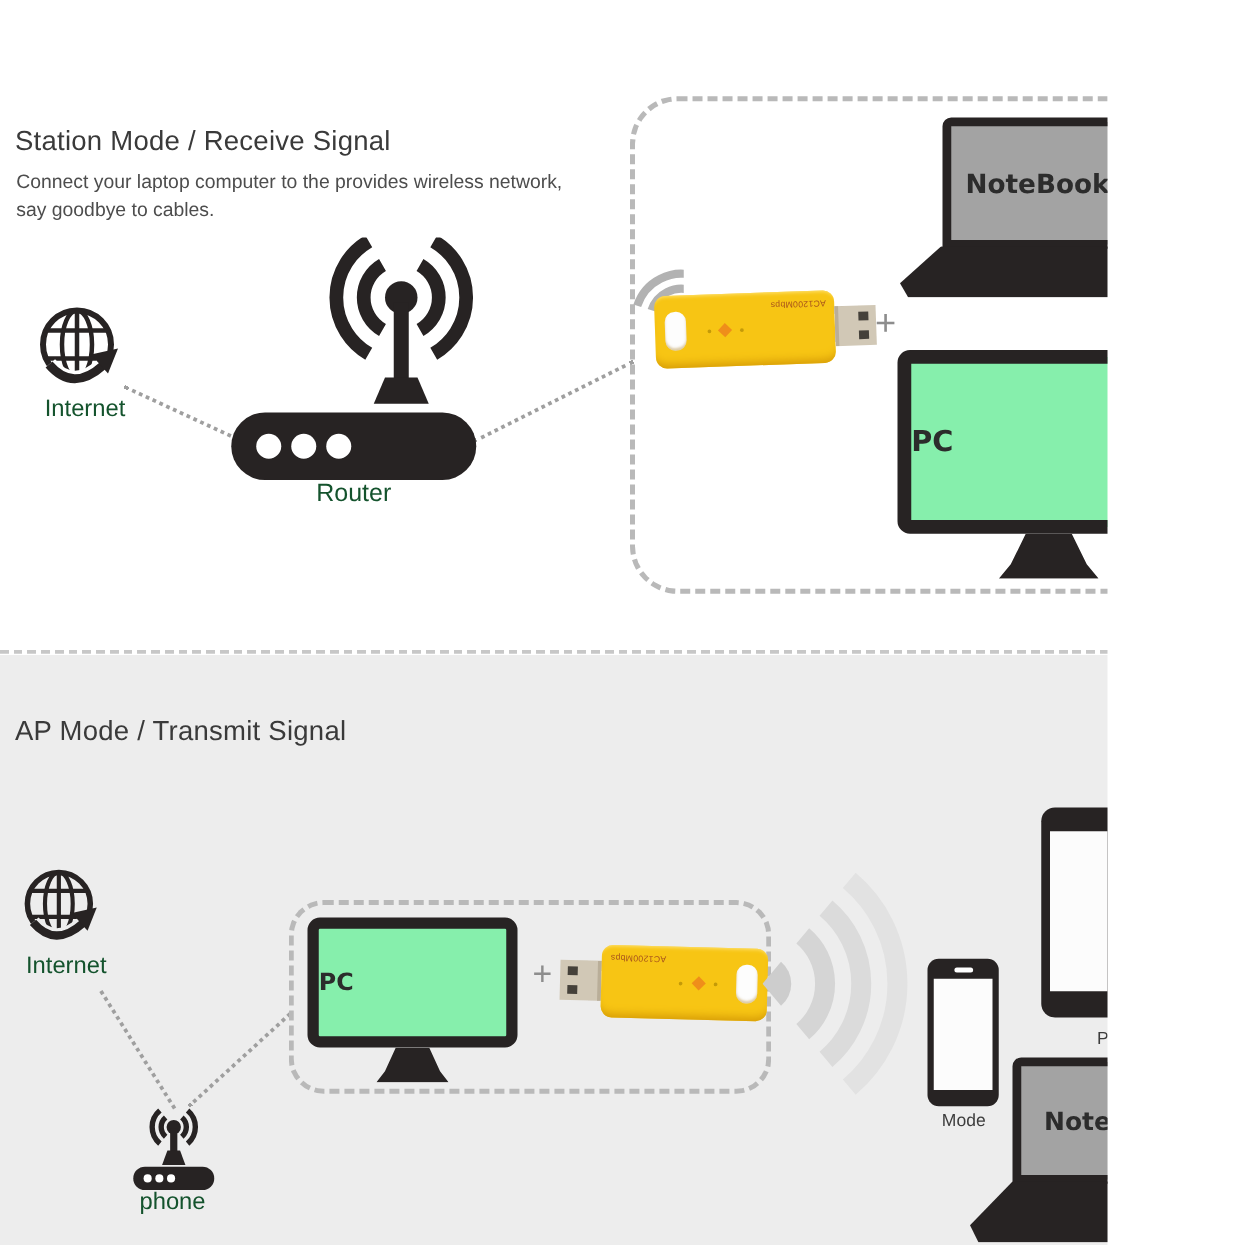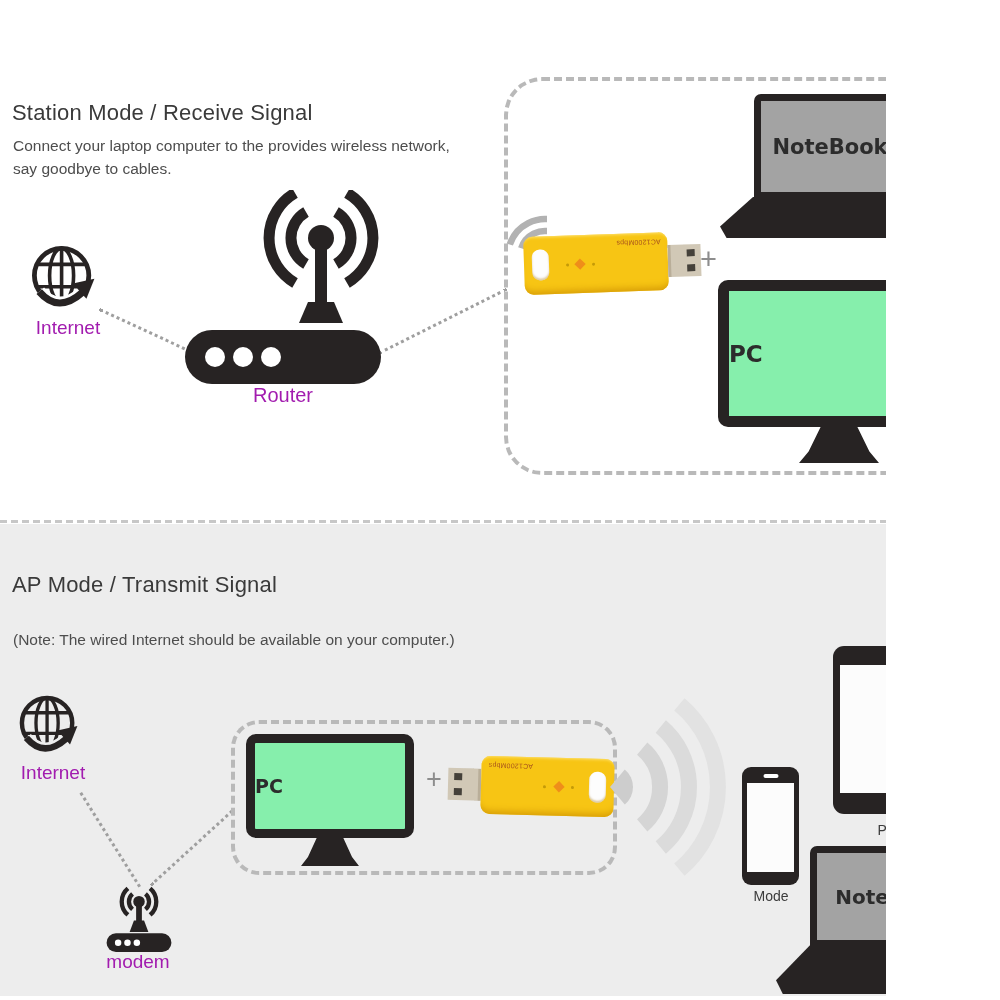--- a/index.html
+++ b/index.html
@@ -2,21 +2,21 @@
 <html><head>
 <meta charset="utf-8">
 <style>
   html,body{margin:0;padding:0;background:#fff;}
   .page{position:relative;width:886px;height:1000px;overflow:hidden;background:#ffffff;
         font-family:"Liberation Sans",sans-serif;}
   .abs{position:absolute;}
   
   .h-title{position:absolute;left:12px;font-size:22px;color:#3a3a3a;letter-spacing:.2px;}
   .h-desc{position:absolute;left:13px;font-size:15.5px;color:#4d4d4d;}
-  .icon-label{position:absolute;text-align:center;color:#a21caf;font-size:19px;}
+  .icon-label{position:absolute;text-align:center;color:#14532d;font-size:19px;}
   .small-label{font-size:14px;color:#3c3c3c;}
   
   .gray-bg{position:absolute;left:0;top:524px;width:1000px;height:472px;background:#ededed;}
   .separator{position:absolute;left:0;top:520px;width:1000px;height:3px;
              background:repeating-linear-gradient(90deg,#c7c7c7 0 7px,transparent 7px 11px);}
   
   .dashbox{position:absolute;border:4px dashed #b9b9b9;border-radius:38px;}
   
   .dotline{position:absolute;height:0;border-top:3px dotted #9f9f9f;transform-origin:0 0;}
   
@@ -131,21 +131,20 @@
   </div>
 
   <div class="abs" style="left:718px;top:280px;width:242px;">
     <div class="monitor" style="width:242px;height:147px;">
       <span style="font-size:23px;">PC</span>
     </div>
     <div class="m-stand" style="width:80px;height:36px;"></div>
   </div>
 
   <div class="h-title" style="top:572px;">AP Mode / Transmit Signal</div>
-  <div class="h-desc" style="top:631px;">(Note: The wired Internet should be available on your computer.)</div>
 
   <svg class="abs" style="left:16px;top:692px;" width="74" height="74" viewBox="0 0 100 100">
     <g stroke="#272323" fill="none">
       <circle cx="42" cy="42" r="34" stroke-width="6"></circle>
       <ellipse cx="42" cy="42" rx="15" ry="34" stroke-width="4.5"></ellipse>
       <line x1="42" y1="8" x2="42" y2="76" stroke-width="4.5"></line>
       <line x1="11" y1="28" x2="73" y2="28" stroke-width="4.5"></line>
       <line x1="11" y1="56" x2="73" y2="56" stroke-width="4.5"></line>
     </g>
     <path d="M 14 62 Q 38 90 68 63" stroke="#ededed" stroke-width="16" fill="none"></path>
@@ -165,21 +164,21 @@
       <path d="M 65.4 11.6 A 24 24 0 0 1 65.4 48.4"></path>
     </g>
     <circle cx="50" cy="30" r="8" fill="#272323"></circle>
     <rect x="46" y="32" width="8" height="28" fill="#272323"></rect>
     <polygon points="37,72 63,72 57,56 43,56" fill="#272323"></polygon>
     <rect x="5" y="74" width="90" height="26" rx="13" fill="#272323"></rect>
     <circle cx="21" cy="87" r="4.5" fill="#ffffff"></circle>
     <circle cx="34" cy="87" r="4.5" fill="#ffffff"></circle>
     <circle cx="47" cy="87" r="4.5" fill="#ffffff"></circle>
   </svg>
-  <div class="icon-label" style="left:98px;top:951px;width:80px;">modem</div>
+  <div class="icon-label" style="left:98px;top:951px;width:80px;">phone</div>
 
   <div class="dashbox" style="left:231px;top:720px;width:378px;height:147px;border-radius:28px;"></div>
 
   <div class="abs" style="left:246px;top:734px;width:168px;">
     <div class="monitor" style="width:168px;height:104px;border-width:9px;">
       <span style="font-size:19px;">PC</span>
     </div>
     <div class="m-stand" style="width:58px;height:28px;"></div>
   </div>
 

